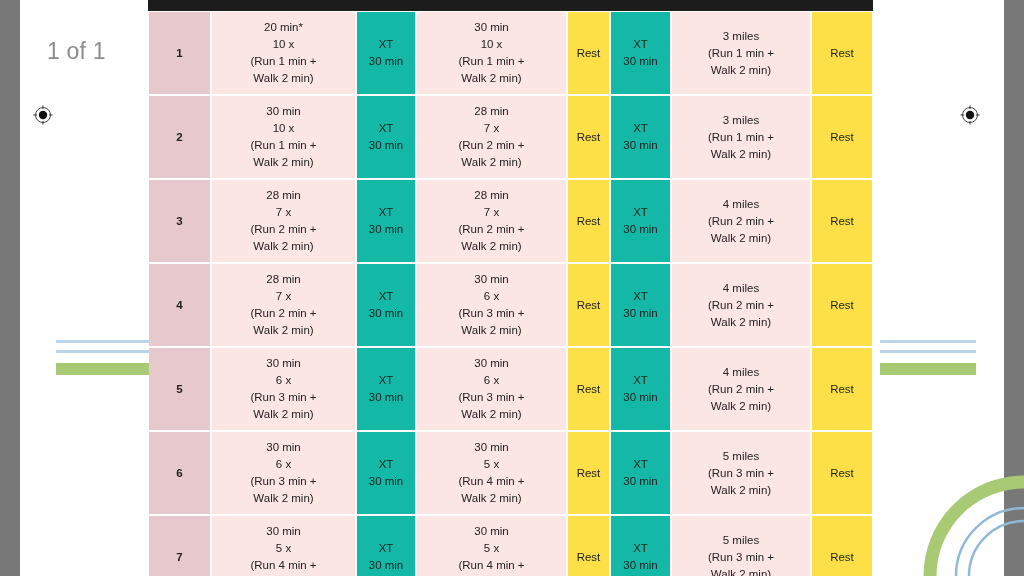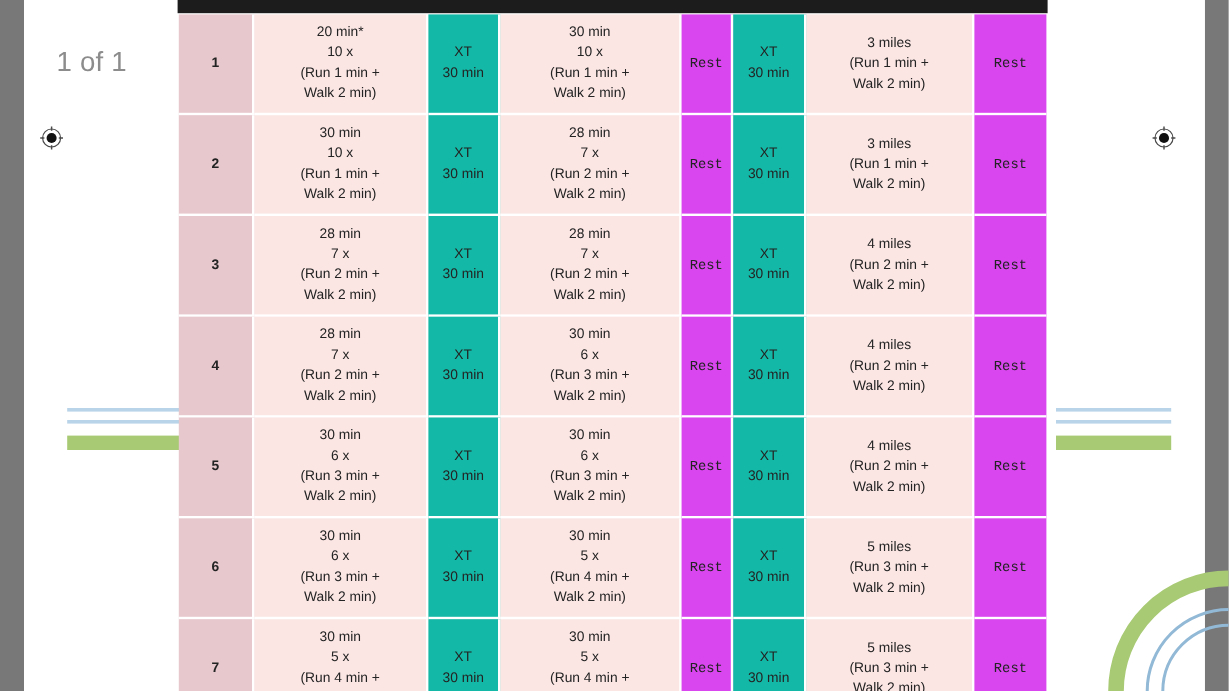--- a/index.html
+++ b/index.html
@@ -126,24 +126,23 @@
 
   .c-week {
     background: #e6c8cd;
     font-weight: bold;
     font-size: 17px;
     color: #1a1a1a;
   }
   .c-run  { background: #fbe6e4; }
   .c-xt   { background: #14b8a6; }
   .c-rest {
-    background: #d946ef;
+    background: #fde047;
     vertical-align: top;
     padding-top: 7px;
-    font-family: Liberation Mono, monospace;
   }
 
   .cell-lines { display: block; }
   .cell-lines span { display: block; white-space: nowrap; }
 
   
   col.w-week { width: 63px; }
   col.w-run1 { width: 145px; }
   col.w-xt1  { width: 60px; }
   col.w-run2 { width: 151px; }

